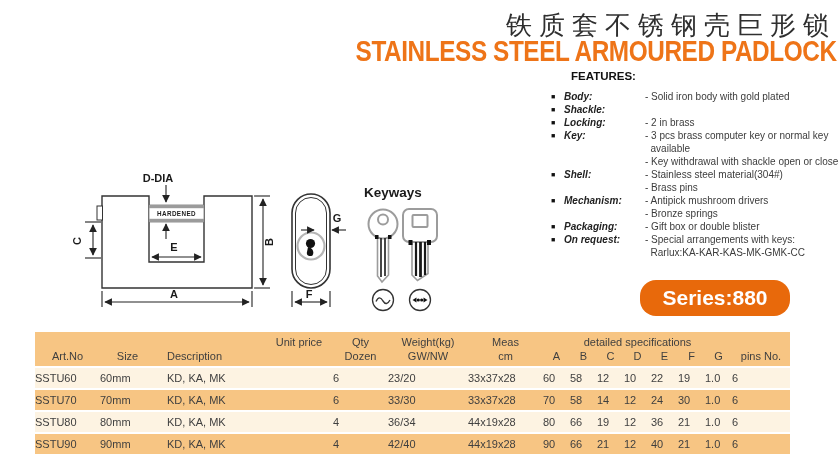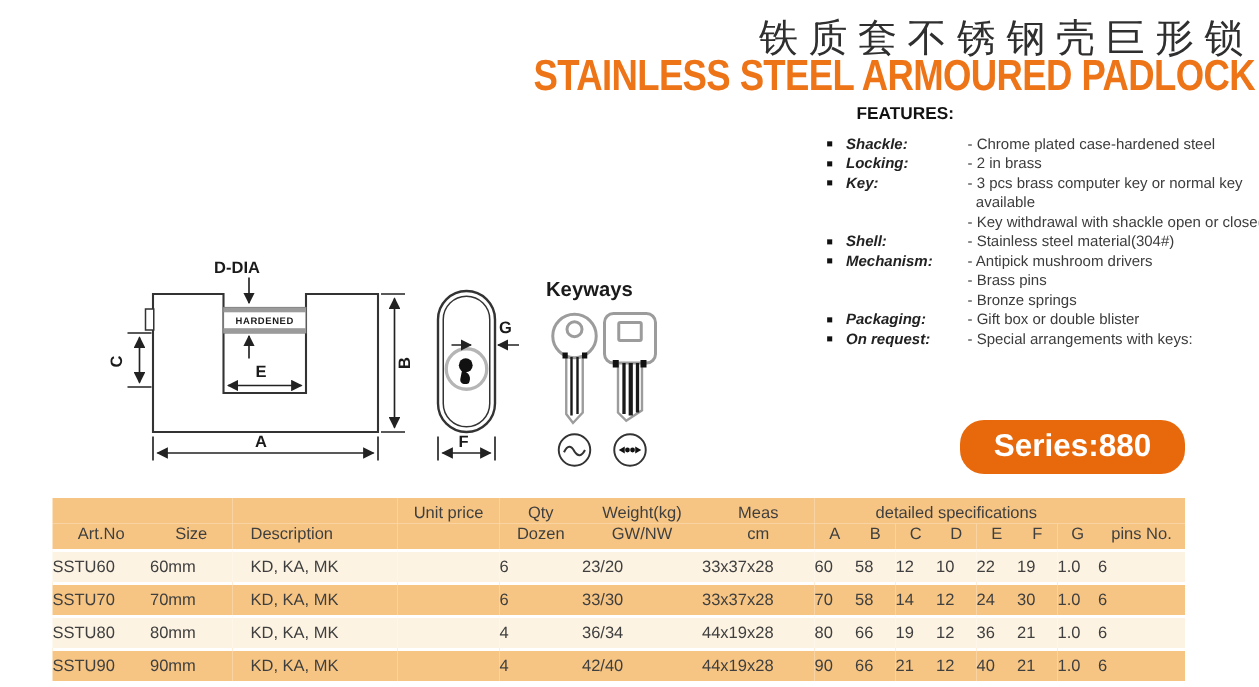--- a/index.html
+++ b/index.html
@@ -48,24 +48,28 @@
 <body>
 
 <div class="page">
 
   <div class="title-cn">铁质套不锈钢壳巨形锁</div>
   <div class="title-en">STAINLESS STEEL ARMOURED PADLOCK</div>
 
   <div class="features">
     <div class="features-heading">FEATURES:</div>
     <div>
+      <div class="feat-row">
+          <span class="feat-bullet">■</span>
+          <span class="feat-label">Body:</span>
+          <span class="feat-text">- Solid iron body with gold plated</span>
+        </div>
         <div class="feat-row">
           <span class="feat-bullet">■</span>
           <span class="feat-label">Shackle:</span>
-          <span class="feat-text">- Chrome plated case-hardened steel</span>
         </div>
         <div class="feat-row">
           <span class="feat-bullet">■</span>
           <span class="feat-label">Locking:</span>
           <span class="feat-text">- 2 in brass</span>
         </div>
         <div class="feat-row">
           <span class="feat-bullet">■</span>
           <span class="feat-label">Key:</span>
           <span class="feat-text">- 3 pcs brass computer key or normal key</span>
@@ -79,47 +83,48 @@
           <span class="feat-bullet"></span>
           <span class="feat-label"></span>
           <span class="feat-text">- Key withdrawal with shackle open or closed</span>
         </div>
         <div class="feat-row">
           <span class="feat-bullet">■</span>
           <span class="feat-label">Shell:</span>
           <span class="feat-text">- Stainless steel material(304#)</span>
         </div>
         <div class="feat-row">
+          <span class="feat-bullet"></span>
+          <span class="feat-label"></span>
+          <span class="feat-text">- Brass pins</span>
+        </div>
+        <div class="feat-row">
           <span class="feat-bullet">■</span>
           <span class="feat-label">Mechanism:</span>
           <span class="feat-text">- Antipick mushroom drivers</span>
         </div>
         <div class="feat-row">
           <span class="feat-bullet"></span>
           <span class="feat-label"></span>
-          <span class="feat-text">- Brass pins</span>
-        </div>
-        <div class="feat-row">
-          <span class="feat-bullet"></span>
-          <span class="feat-label"></span>
           <span class="feat-text">- Bronze springs</span>
         </div>
         <div class="feat-row">
           <span class="feat-bullet">■</span>
           <span class="feat-label">Packaging:</span>
           <span class="feat-text">- Gift box or double blister</span>
         </div>
         <div class="feat-row">
           <span class="feat-bullet">■</span>
           <span class="feat-label">On request:</span>
           <span class="feat-text">- Special arrangements with keys:</span>
         </div>
         <div class="feat-row">
           <span class="feat-bullet"></span>
           <span class="feat-label"></span>
+          <span class="feat-text">  Rarlux:KA-KAR-KAS-MK-GMK-CC</span>
         </div>
     </div>
   </div>
 
   <svg class="drawing" width="420" height="180" viewBox="0 0 420 180">
     <defs>
       <marker id="ar" viewBox="0 0 10 10" refX="9" refY="5" markerWidth="7" markerHeight="7" orient="auto-start-reverse">
         <path d="M0,0 L10,5 L0,10 z" fill="#222"></path>
       </marker>
     </defs>

